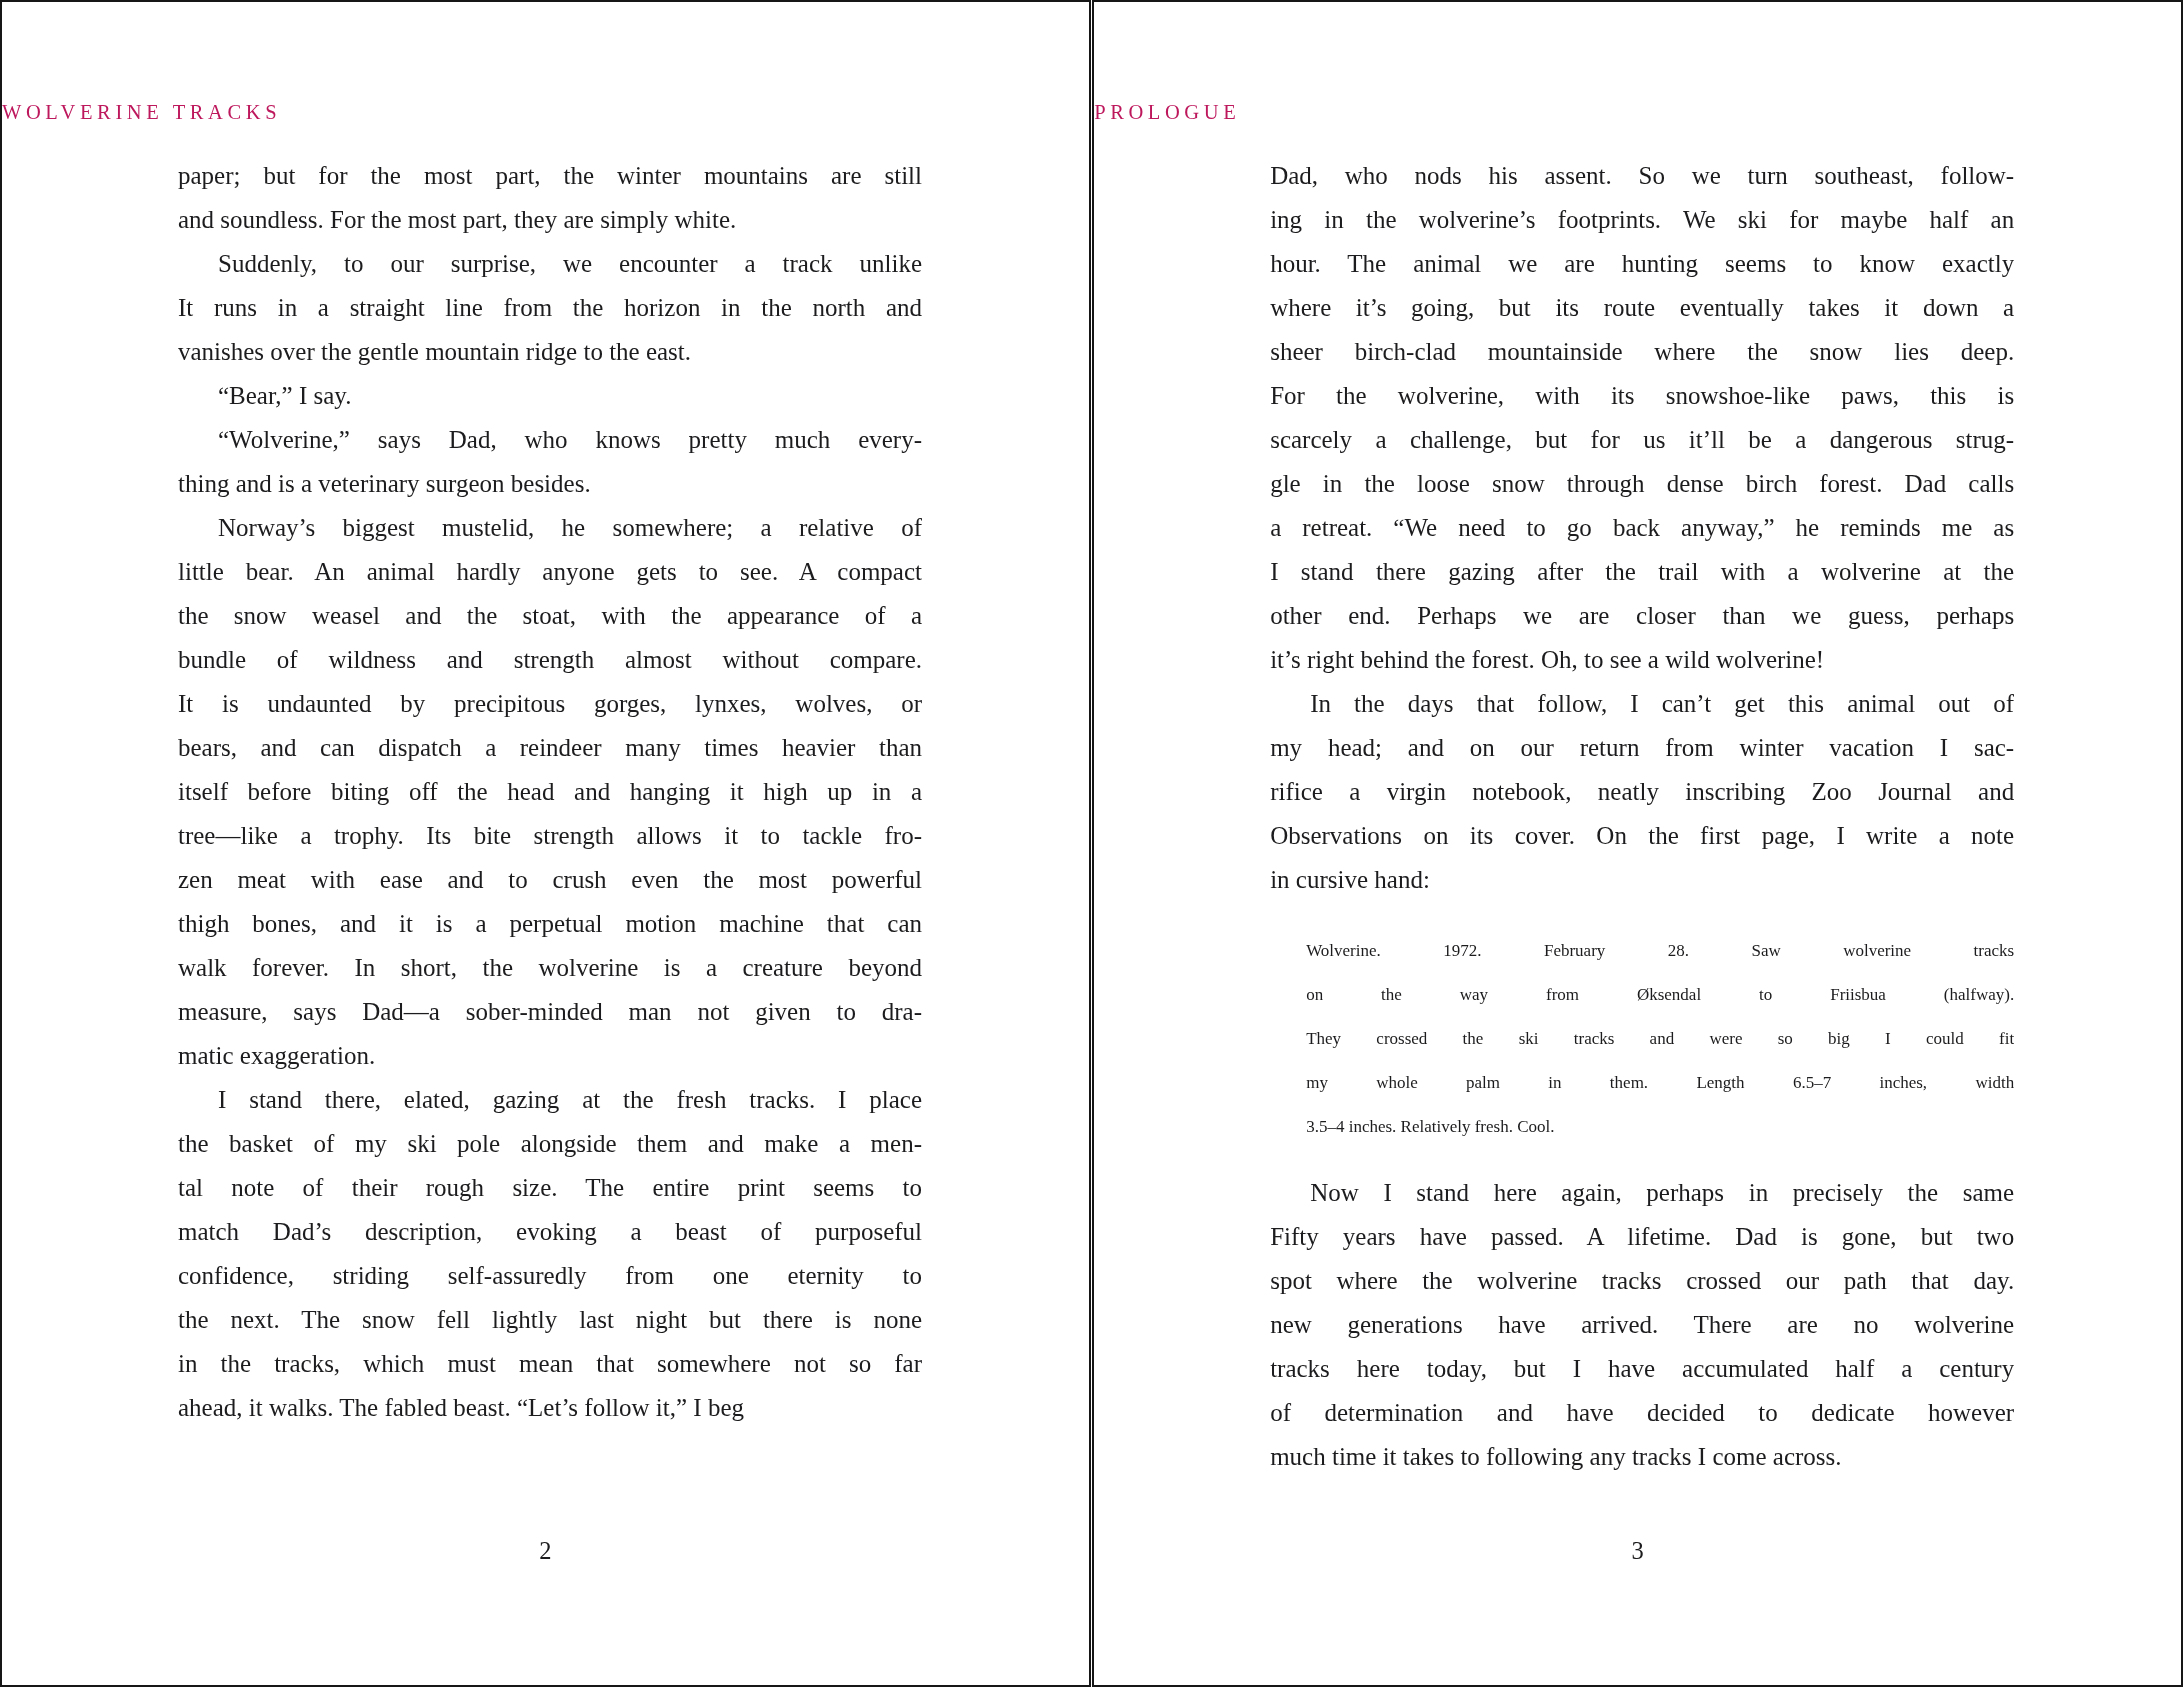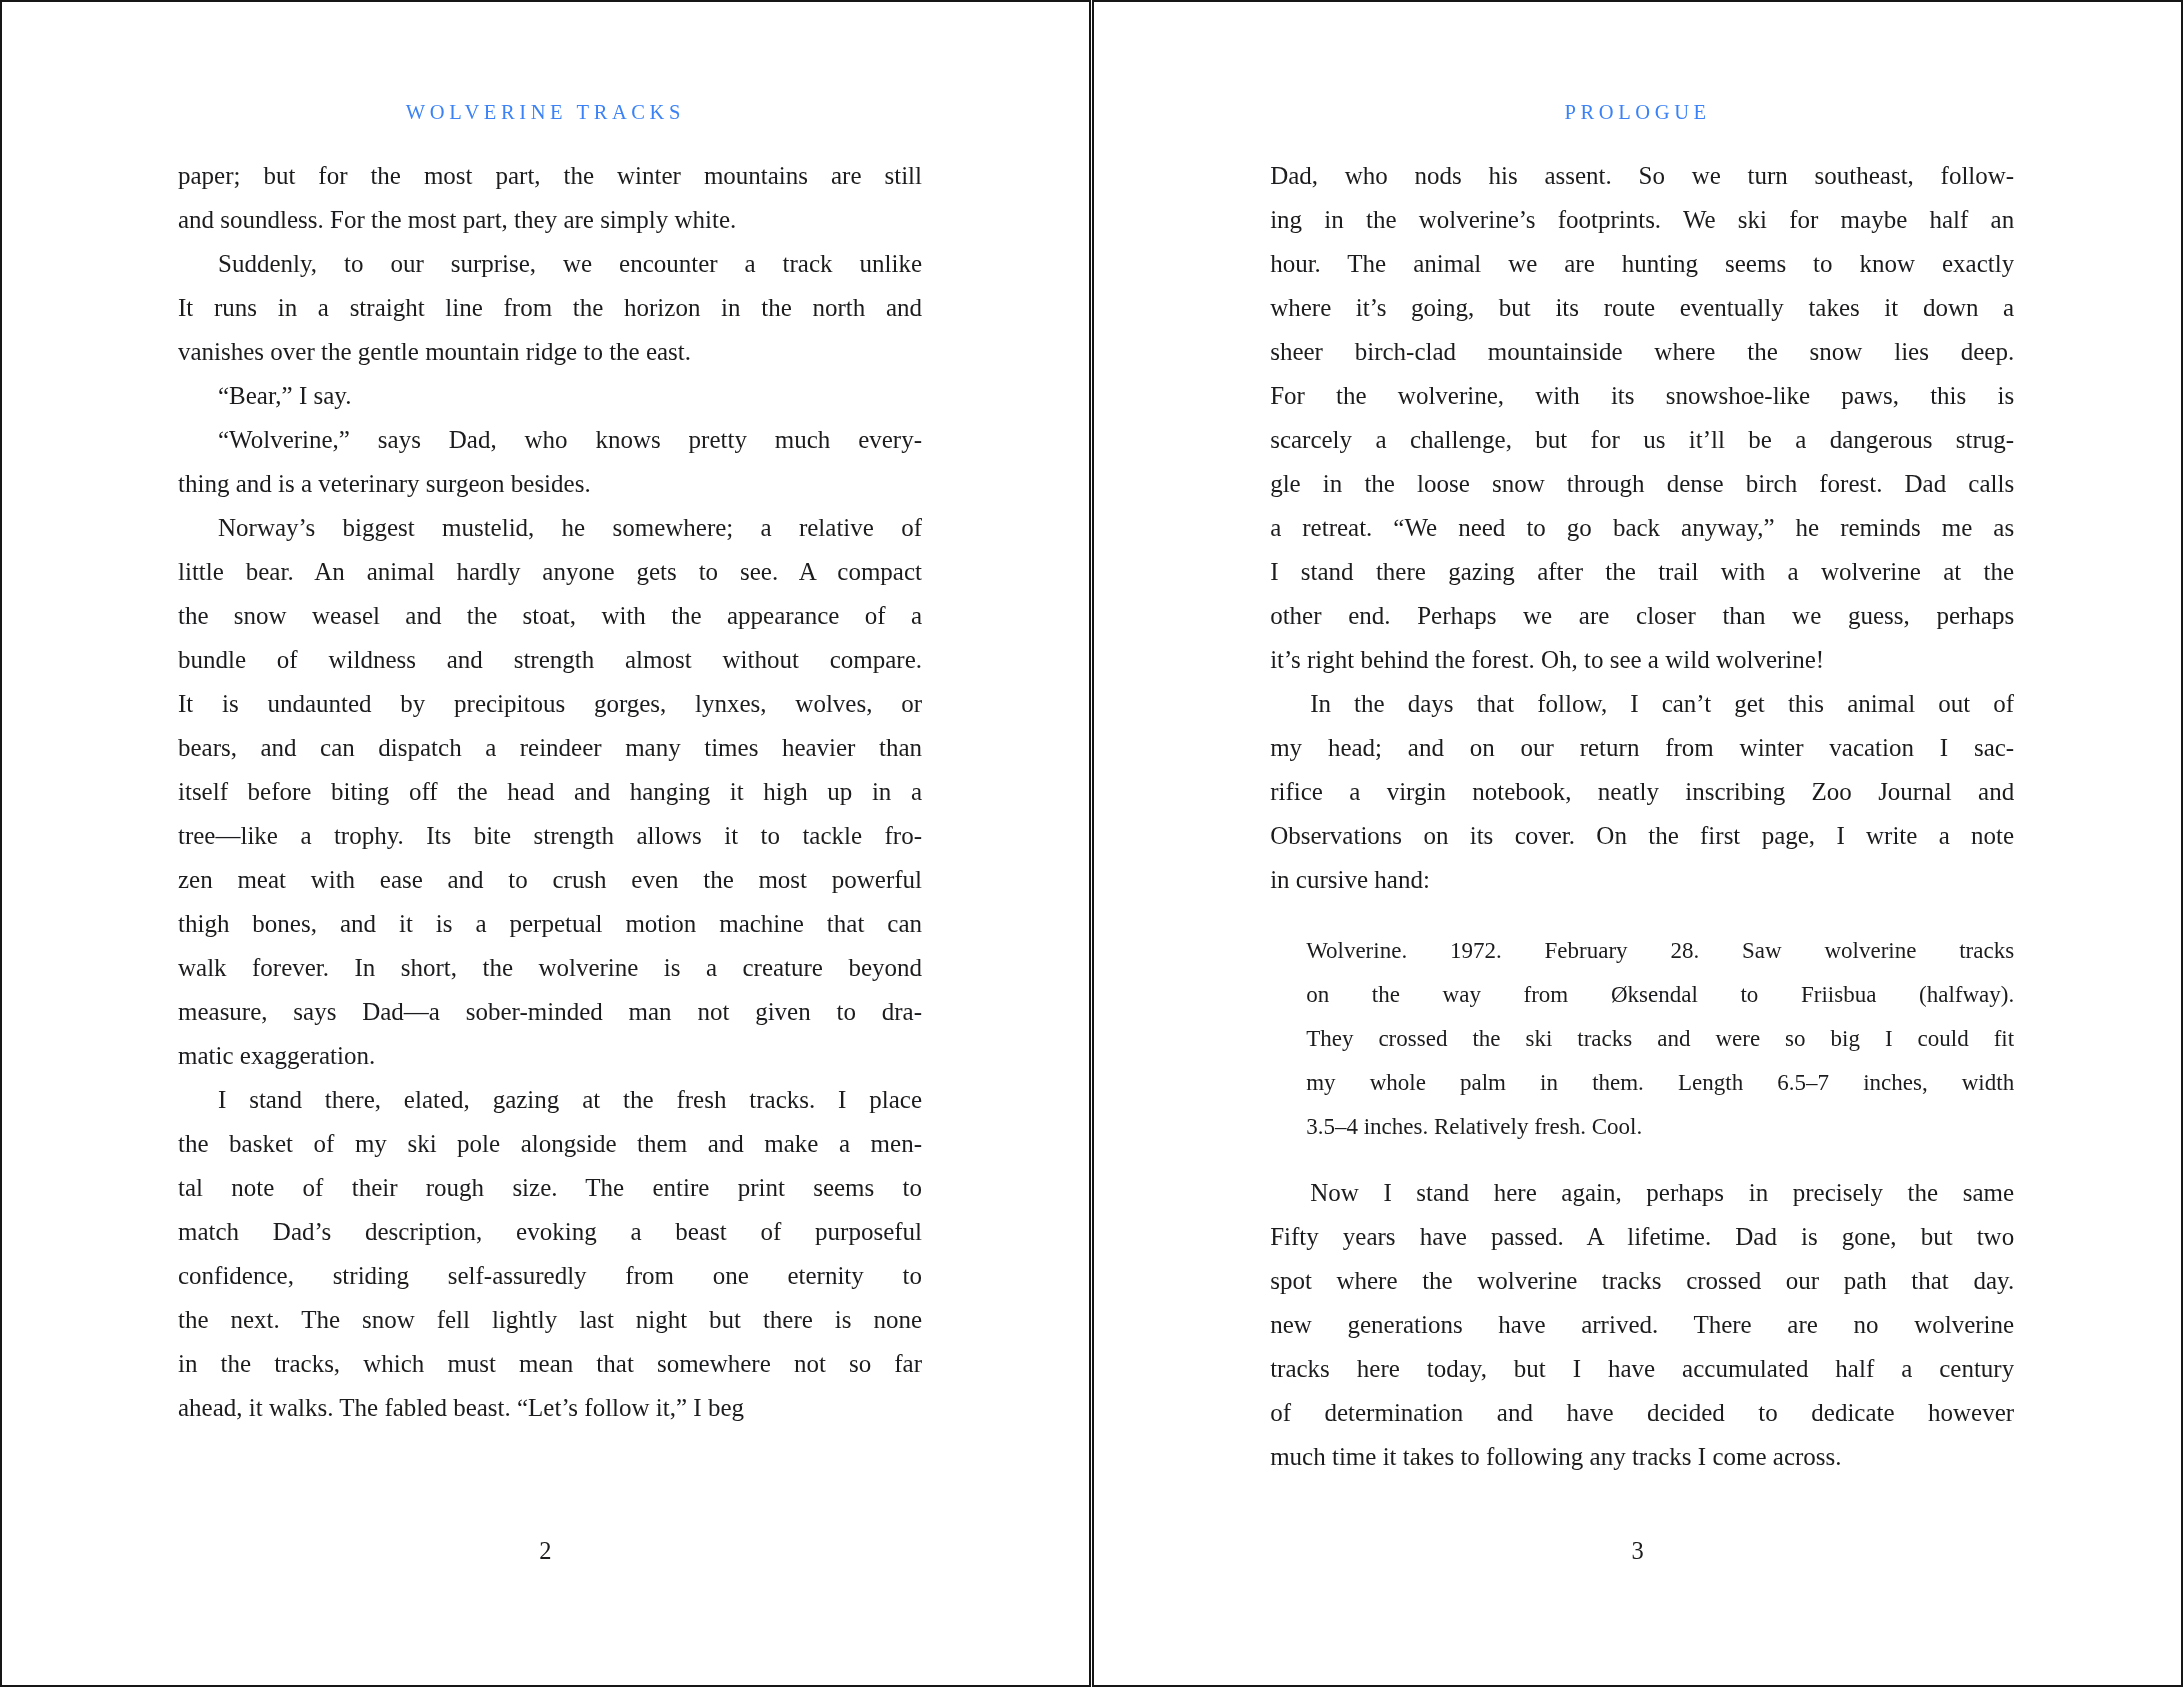--- a/index.html
+++ b/index.html
@@ -22,24 +22,23 @@
     box-sizing: border-box;
     border: 2px solid #161616;
     background: #ffffff;
     overflow: hidden;
   }
   .runhead {
     position: absolute;
     top: 99px;
     left: 0;
     right: 0;
-    text-align: center;
     font-size: 20.5px;
     letter-spacing: 4.6px;
-    color: #3b82f6;
+    color: #be185d;
     white-space: nowrap;
   }
   .textcol {
     position: absolute;
     top: 152px;
     left: 176px;
     width: 744px;
   }
   .line {
     font-size: 25px;
@@ -55,21 +54,21 @@
     display: inline-block;
     width: 100%;
     height: 0;
   }
   .line.ind { text-indent: 40px; }
   .block.quote {
     margin-top: 26.5px;
     margin-bottom: 22px;
     padding-left: 36px;
   }
-  .block.quote .line { font-size: 23px; }
+  .block.quote .line { font-size: 17px; }
   .it { }
   .pagenum {
     position: absolute;
     top: 1535px;
     left: 0;
     right: 0;
     text-align: center;
     font-size: 24.5px;
     color: #1c1c1e;
   }

